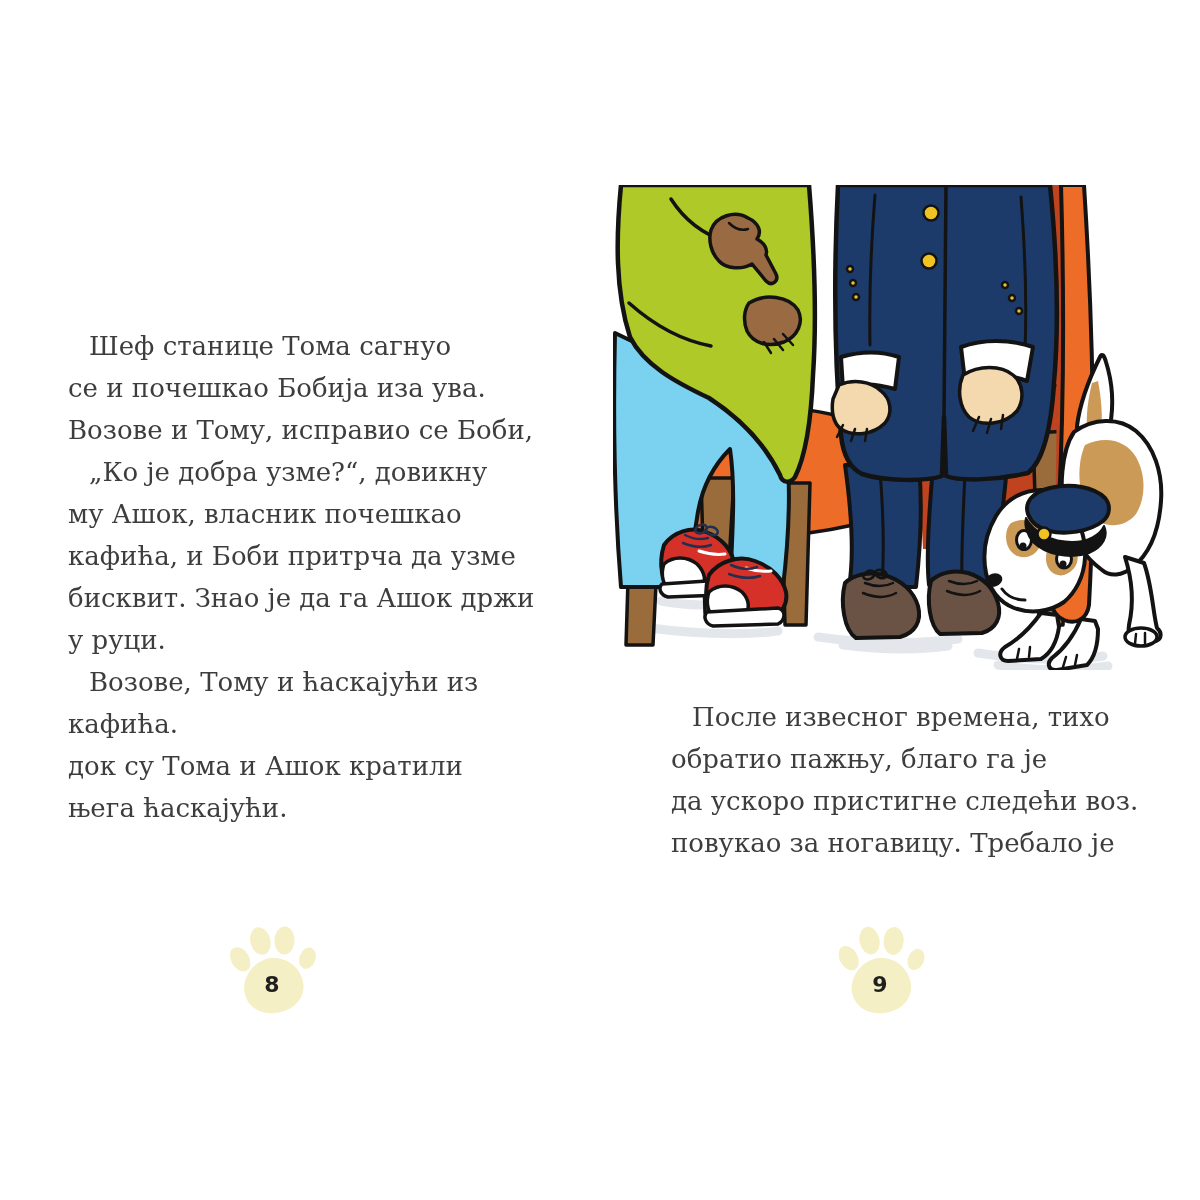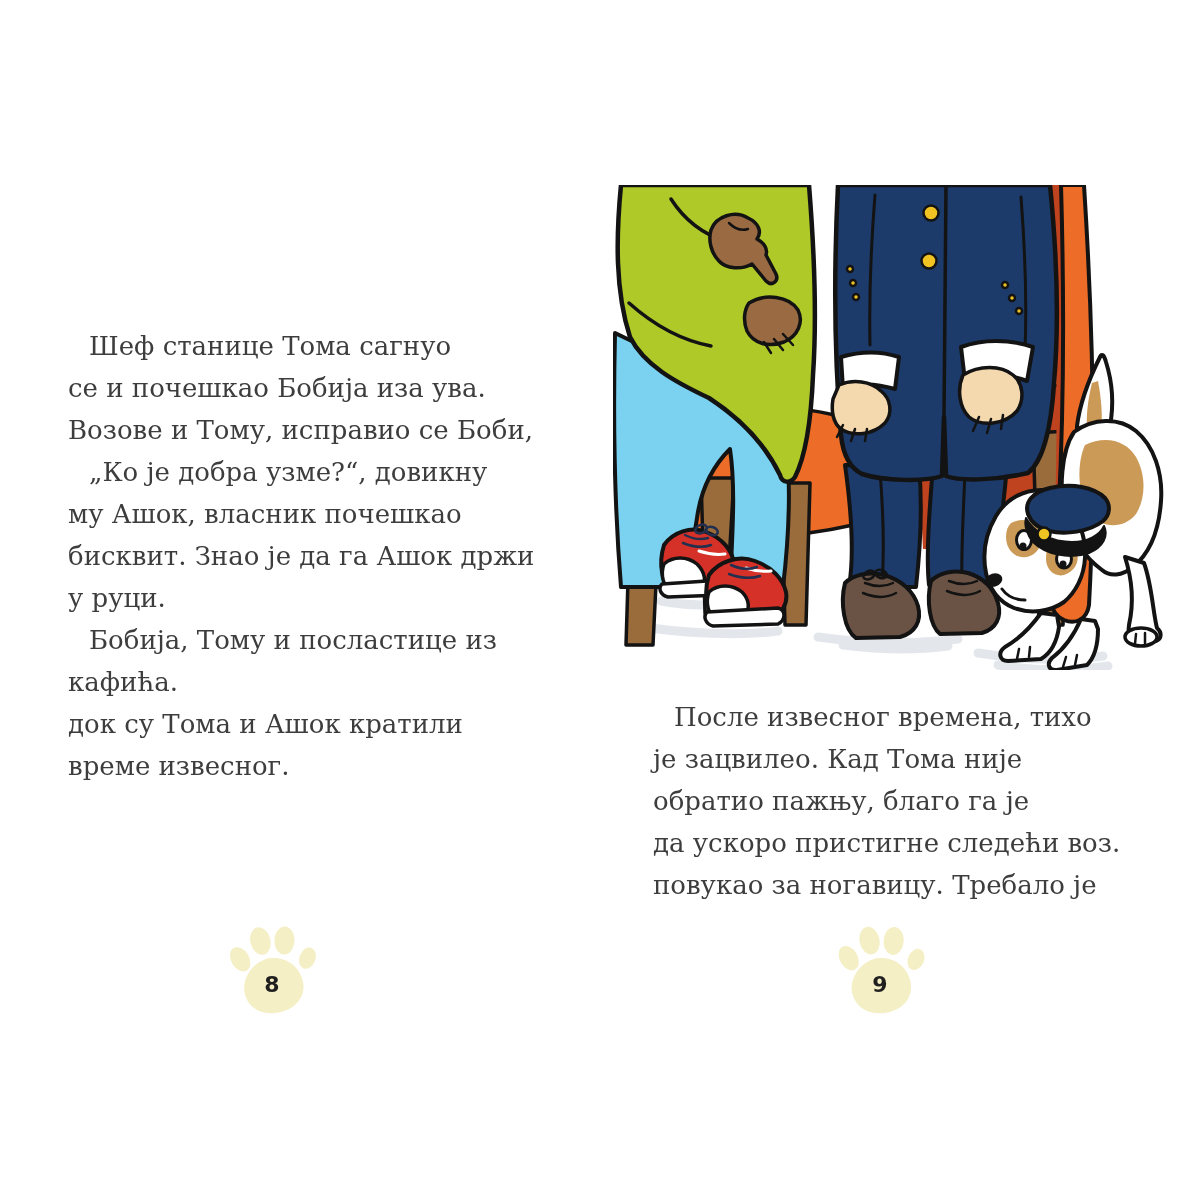--- a/index.html
+++ b/index.html
@@ -4,21 +4,21 @@
 <style>
   html,body { margin:0; padding:0; background:#ffffff; }
   .spread {
     position:relative; width:1200px; height:1200px; overflow:hidden; background:#ffffff;
     font-family:"DejaVu Serif","Liberation Serif",serif;
   }
   .text-col { position:absolute; color:#3d3d3d; font-size:26px; line-height:42px; }
   .line { white-space:nowrap; }
   .line.indent { padding-left:21px; }
   .left-text  { left:68px;  top:325px; width:505px; }
-  .right-text { left:653px; top:696px; width:505px; }
+  .right-text { left:671px; top:696px; width:505px; }
   .illustration { position:absolute; left:613px; top:185px; width:552px; height:485px; }
   .illustration svg { display:block; width:100%; height:100%; }
   .paw { position:absolute; width:100px; height:104px; }
   .paw svg { display:block; width:100%; height:100%; }
   .paw-left  { left:222px; top:920px; }
   .paw-right { left:830px; top:920px; }
   .page-number {
     position:absolute; left:50%; top:62%; transform:translate(-50%,-50%);
     font-family:"DejaVu Sans","Liberation Sans",sans-serif;
     font-weight:bold; font-size:22px; color:#1f1f1f;
@@ -28,26 +28,27 @@
 <body>
 
 <div class="spread">
 
   <div class="text-col left-text">
     <div class="line indent">Шеф станице Тома сагнуо</div>
     <div class="line">се и почешкао Бобија иза ува.</div>
     <div class="line">Возове и Тому, исправио се Боби,</div>
     <div class="line indent">„Ко је добра узме?“, довикну</div>
     <div class="line">му Ашок, власник почешкао</div>
+    <div class="line">кафића, и Боби притрча да узме</div>
     <div class="line">бисквит. Знао је да га Ашок држи</div>
     <div class="line">у руци.</div>
-    <div class="line indent">Бобија, Тому и посластице из</div>
+    <div class="line indent">Возове, Тому и ћаскајући из</div>
     <div class="line">кафића.</div>
     <div class="line">док су Тома и Ашок кратили</div>
-    <div class="line">време извесног.</div>
+    <div class="line">њега ћаскајући.</div>
   </div>
 
   <div class="illustration" aria-label="Цртеж: двојица седе на наранџастим столицама — један у зеленом џемперу, светлоплавим панталонама и црвеним патикама, други у тамноплавој униформи шефа станице — док пас Боби са службеном капом њушка под поред њих.">
     <svg viewBox="0 0 552 485" xmlns="http://www.w3.org/2000/svg">
 
       <g stroke="#e0e5ea" stroke-width="9" stroke-linecap="round" fill="none" opacity="0.9">
         <path d="M18,440 C70,449 130,451 165,446"></path>
         <path d="M48,416 C75,421 100,421 122,417"></path>
         <path d="M205,452 C255,459 310,459 345,454"></path>
         <path d="M230,460 C270,465 305,465 335,461"></path>
@@ -156,21 +157,20 @@
           <path d="M415,329 C411,317 420,307 437,303 C459,298 481,302 492,313 C498,320 497,330 490,336 C476,347 452,350 436,346 C425,343 418,337 415,329 Z" fill="#1c3b6b" stroke-width="4"></path>
           <path d="M413,333 C421,348 439,357 459,357 C475,357 487,350 491,341 C496,351 490,362 476,368 C456,375 432,369 420,357 C414,350 411,340 413,333 Z" fill="#131313" stroke-width="2"></path>
           <circle cx="431" cy="349" r="6.5" fill="#f1c322" stroke-width="2.5"></circle>
         </g>
       </g>
     </svg>
   </div>
 
   <div class="text-col right-text">
     <div class="line indent">После извесног времена, тихо</div>
-    <div class="line">је зацвилео. Кад Тома није</div>
     <div class="line">обратио пажњу, благо га је</div>
     <div class="line">да ускоро пристигне следећи воз.</div>
     <div class="line">повукао за ногавицу. Требало је</div>
   </div>
 
   <div class="paw paw-left">
     <svg viewBox="0 0 100 104" xmlns="http://www.w3.org/2000/svg">
       <g fill="#f5efc5" transform="rotate(-6 50 55)">
         <ellipse cx="20" cy="36" rx="9" ry="13" transform="rotate(-25 20 36)"></ellipse>
         <ellipse cx="42" cy="20" rx="10" ry="14" transform="rotate(-8 42 20)"></ellipse>

